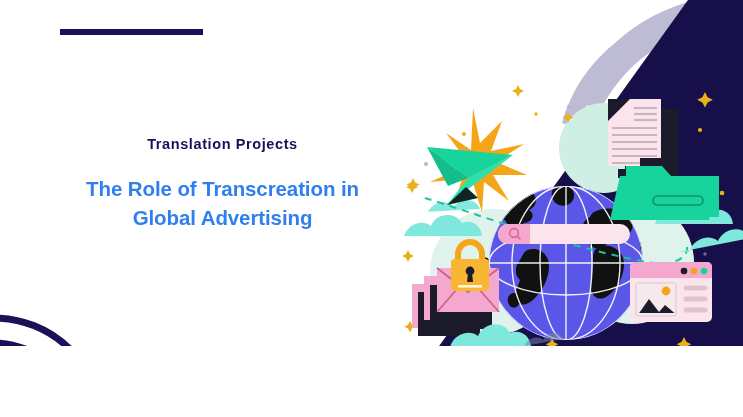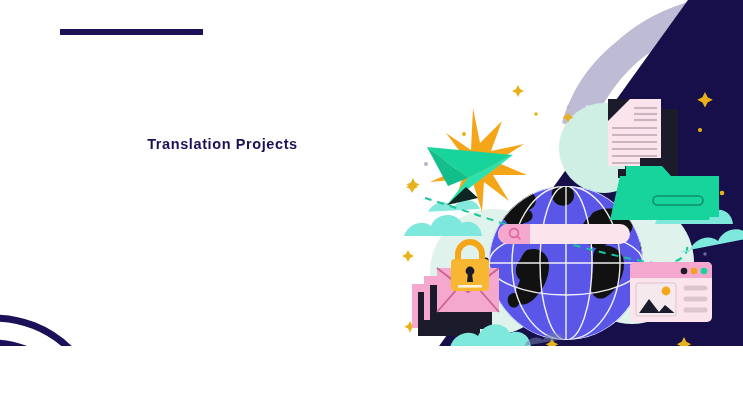--- a/index.html
+++ b/index.html
@@ -237,15 +237,19 @@
       </g>
 
       <polygon points="0,417 0,0 688,0 388,417" fill="none"></polygon>
     </g>
   </svg>
 
   <div class="rule"></div>
 
   <div class="text-col">
     <p class="eyebrow">Translation Projects</p>
+    <h1 class="headline">
+      <span>The Role of Transcreation in</span><br>
+      <span>Global Advertising</span>
+    </h1>
   </div>
 
 </div>
 
 </body></html>

